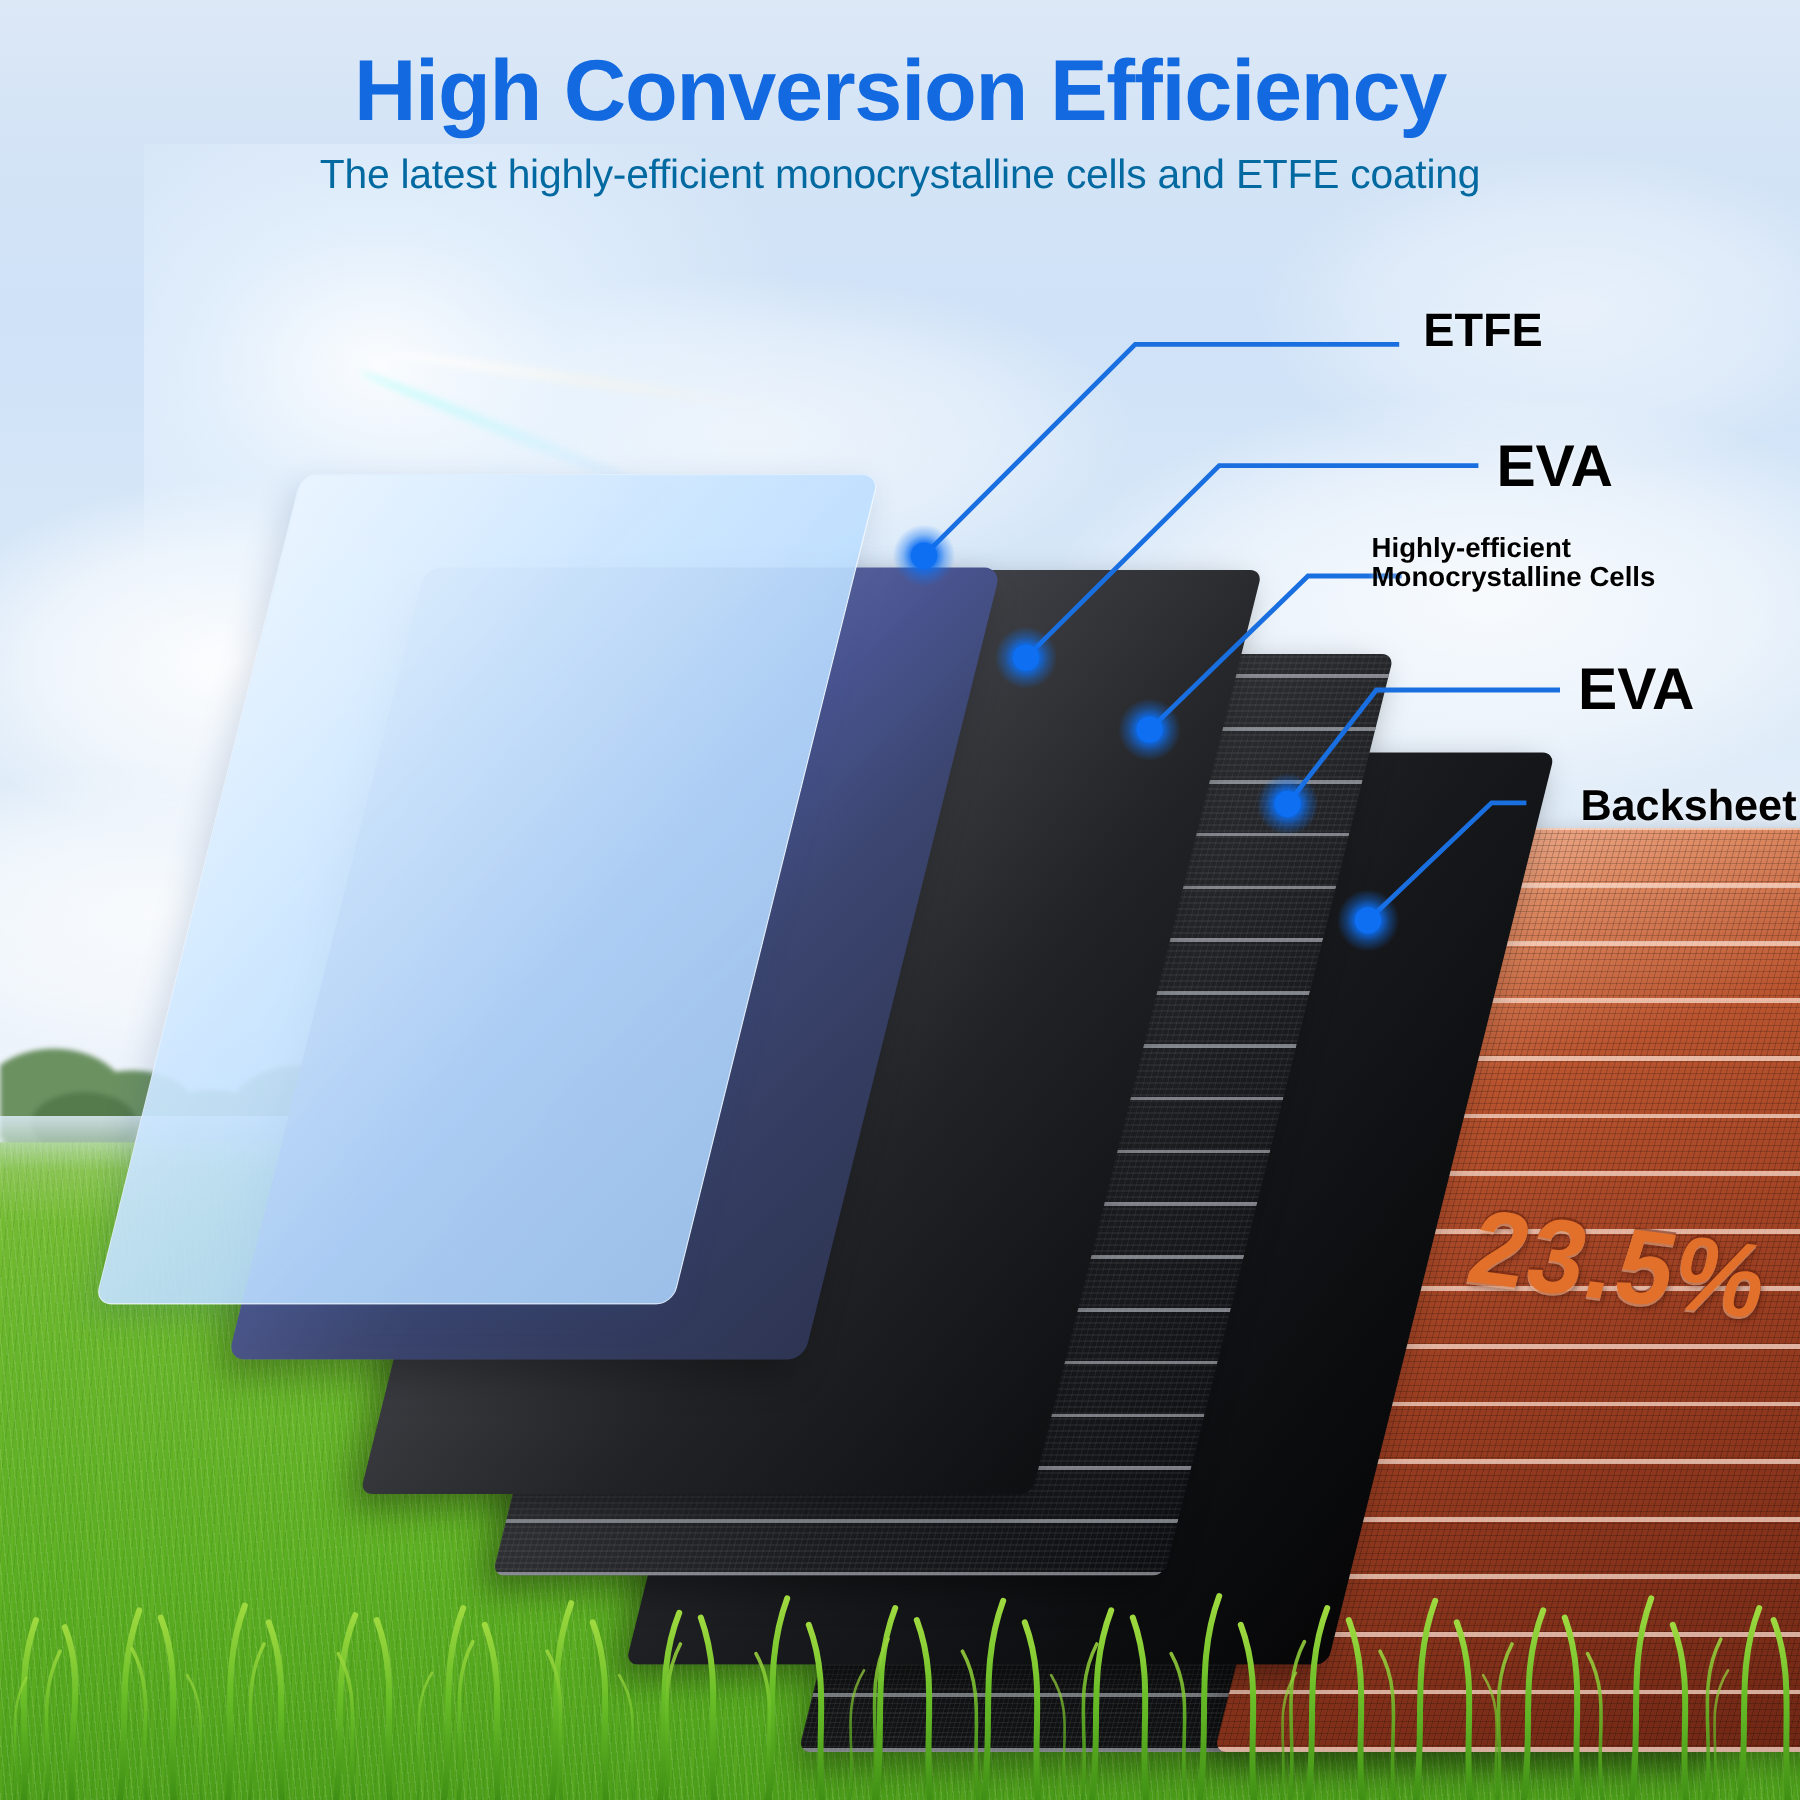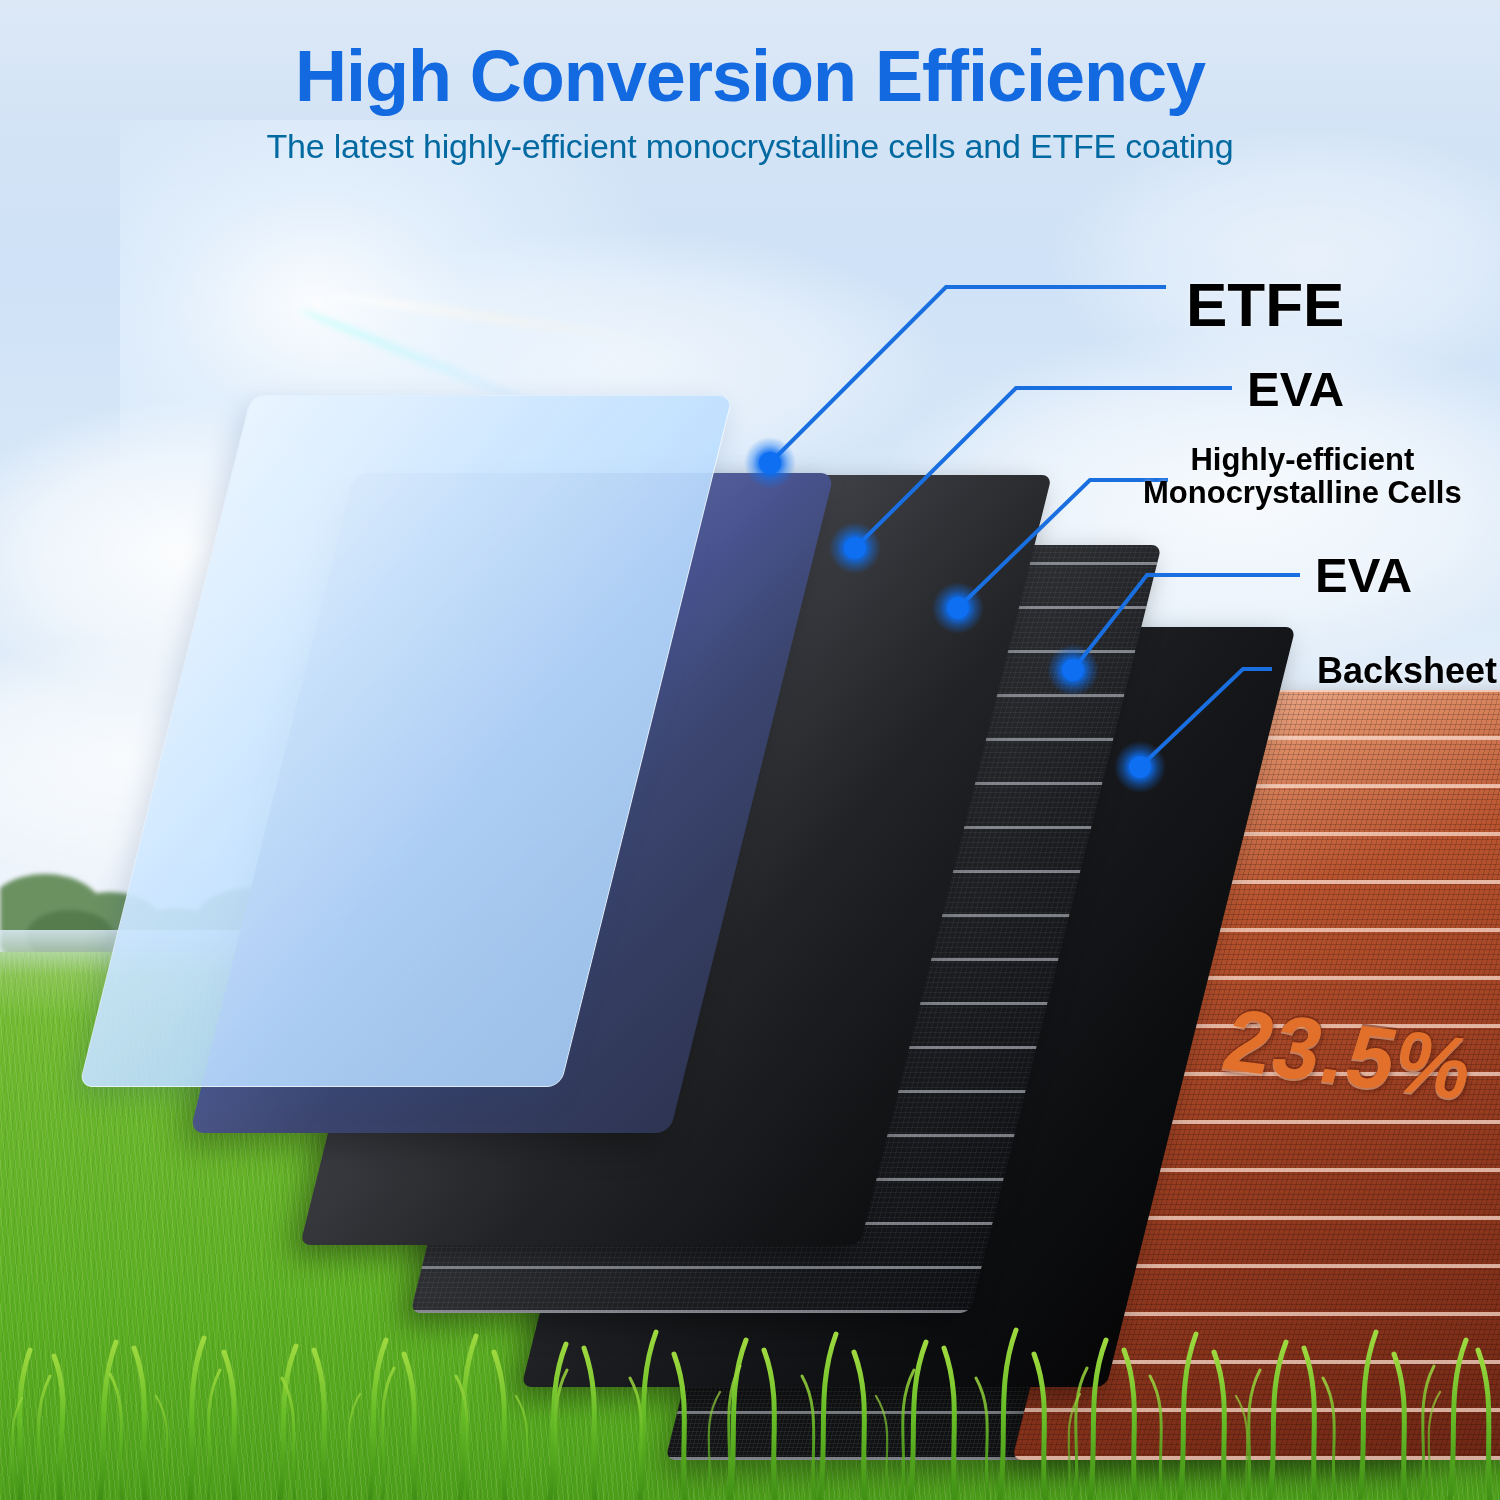--- a/index.html
+++ b/index.html
@@ -268,23 +268,23 @@
     pointer-events: none;
   }
   .callout-label {
     position: absolute;
     color: #000000;
     font-weight: bold;
     white-space: pre;
     line-height: 1.06;
     text-shadow: 0 0 4px rgba(255,255,255,.55);
   }
-  .lbl-etfe     { left: 1186px; top: 272px; font-size: 62px; }
+  .lbl-etfe     { left: 1186px; top: 255px; font-size: 39px; }
   .lbl-eva-top  { left: 1247px; top: 364px; font-size: 49px; }
-  .lbl-cells    { left: 1143px; top: 444px; font-size: 31px; text-align: center; }
+  .lbl-cells    { left: 1143px; top: 444px; font-size: 23px; }
   .lbl-eva-bot  { left: 1315px; top: 550px; font-size: 49px; }
   .lbl-back     { left: 1277px; top: 652px; font-size: 36px; padding-left: 40px; }
 
   
   .header-wrap {
     position: absolute;
     left: 0; top: 40px; width: 1500px;
     text-align: center;
     pointer-events: none;
   }

